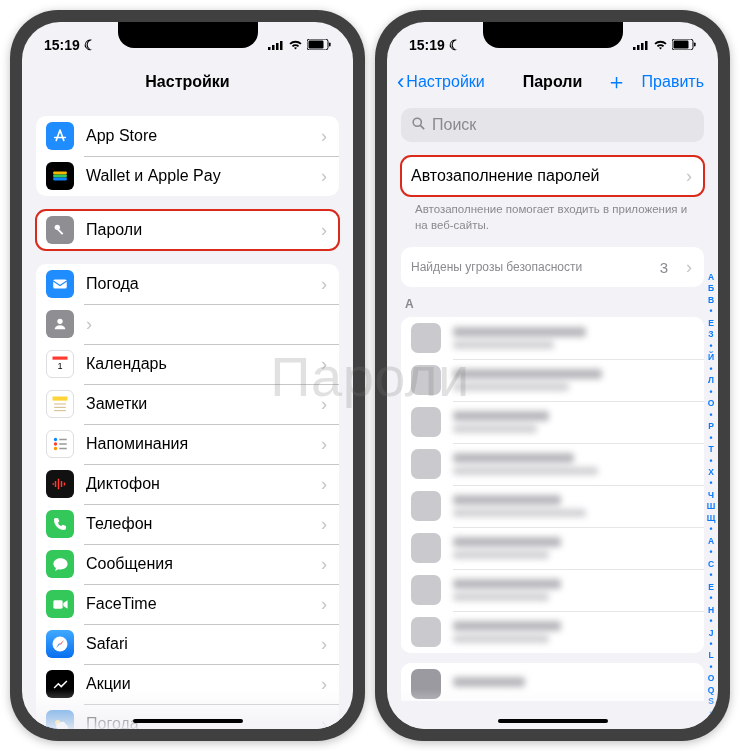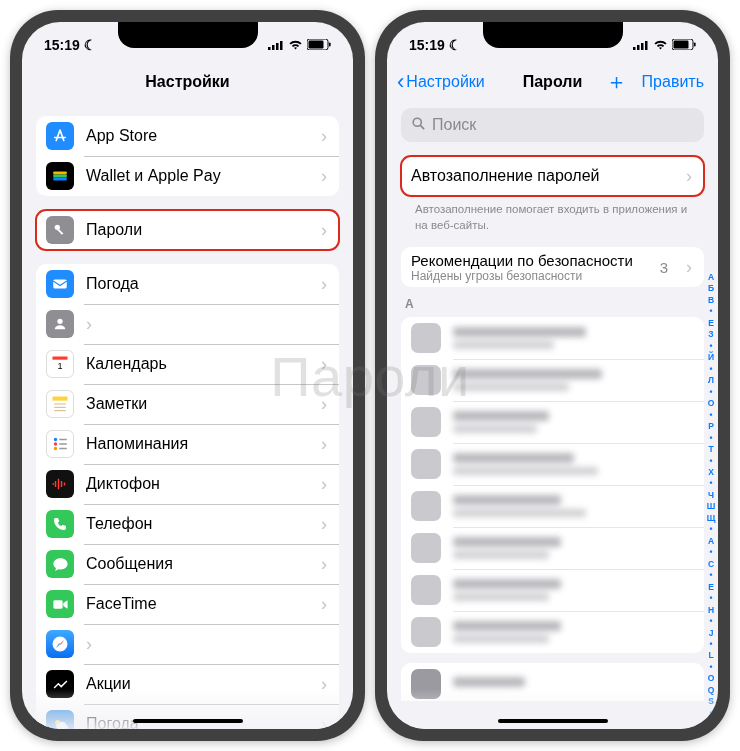--- a/index.html
+++ b/index.html
@@ -270,20 +270,21 @@
           <div class="row">
             <div class="icon-box" style="background:linear-gradient(#3fa9ff,#0a6ff0)">
                 <svg width="20" height="20" viewBox="0 0 24 24">
                   <circle cx="12" cy="12" r="9" fill="#fff"></circle>
                   <path d="M12 12 L17 7 L12 12 L7 17 Z" fill="#ff3b30"></path>
                   <path d="M12 12 L7 17 L12 12 L17 7 Z M12 12 L7 7" fill="none"></path>
                   <path d="M17 7 L12 12 L13 13 Z" fill="#ff3b30"></path>
                   <path d="M7 17 L12 12 L11 11 Z" fill="#0a6ff0"></path>
                 </svg>
               </div>
+            <div class="label">Safari</div>
               <div class="chev">›</div>
           </div>
           <div class="row">
             <div class="icon-box" style="background:#000">
                 <svg width="17" height="17" viewBox="0 0 24 24" fill="none" stroke="#fff" stroke-width="2">
                   <path d="M3 17 L9 11 L13 15 L21 7"></path>
                 </svg>
               </div>
             <div class="label">Акции</div>
               <div class="chev">›</div>
@@ -357,21 +358,20 @@
           <div class="row">
             <div class="label">Автозаполнение паролей</div>
             <div class="chev">›</div>
           </div>
         </div>
         <div class="footer-hint">Автозаполнение помогает входить в приложения и на веб-сайты.</div>
 
         <div class="group">
           <div class="row">
             <div class="stack">
-              <div class="label" style="font-size:15px;">Рекомендации по безопасности</div>
               <div class="sub">Найдены угрозы безопасности</div>
             </div>
             <div class="count">3</div>
             <div class="chev">›</div>
           </div>
         </div>
 
         <div class="section-index">A</div>
         <div class="list-blur-group">
           <div class="blur-row">

